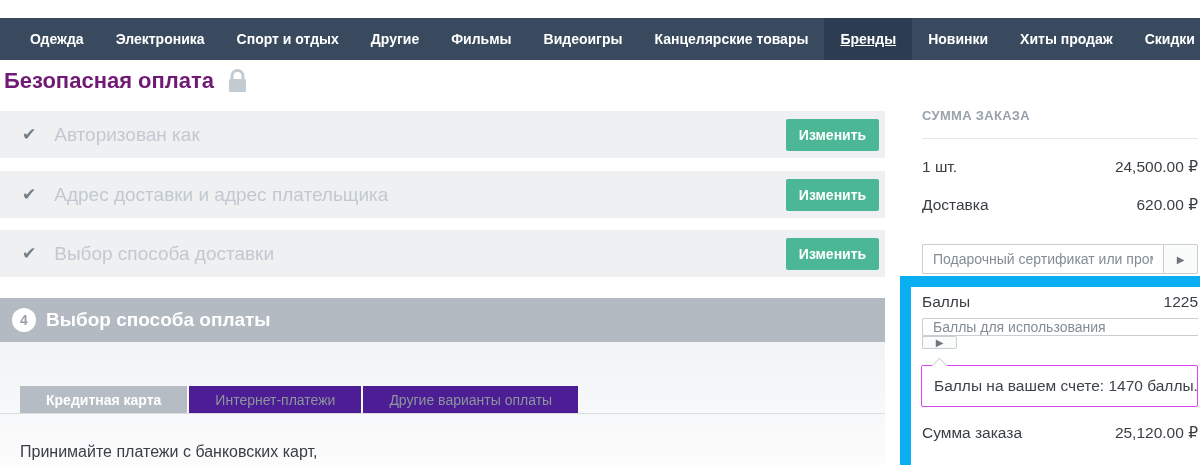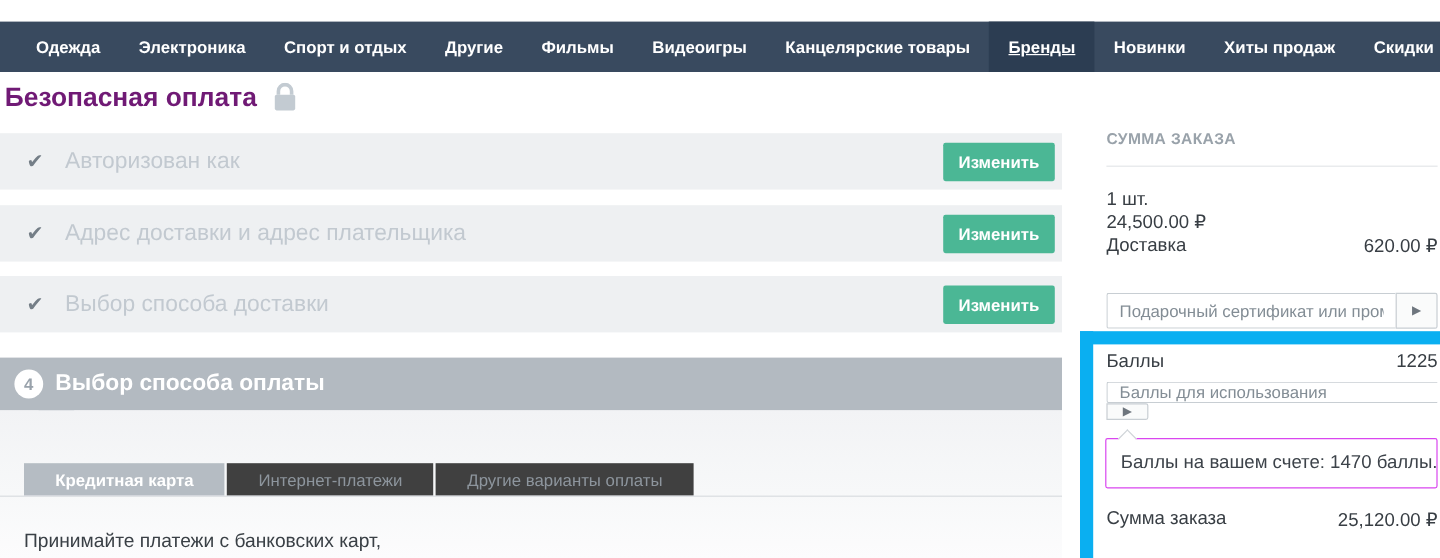--- a/index.html
+++ b/index.html
@@ -68,21 +68,21 @@
   
   .step-panel {
     position:absolute; top:342px; left:0; width:885px; height:123px;
     background:linear-gradient(#f2f3f5 0%, #f7f8f9 55%, #fcfcfd 100%);
   }
   .tabs {
     position:absolute; top:386px; left:20px; display:flex; gap:2px;
   }
   .tab {
     height:27px; display:flex; align-items:center; justify-content:center;
-    padding:0 26px; font-size:14px; background:#404040; color:#8d959d;
+    padding:0 26px; font-size:14px; background:#4c1d95; color:#8d959d;
     cursor:pointer; white-space:nowrap;
   }
   .tab.active { background:#b5bcc3; color:#ffffff; font-weight:600; }
   .tab-underline {
     position:absolute; top:413px; left:0; width:885px; height:0;
     border-top:1px solid #d9dce0;
   }
   .tab-content-text {
     position:absolute; top:443px; left:20px;
     font-size:16px; color:#3a4046;
@@ -93,21 +93,21 @@
   }
   .summary-divider {
     position:absolute; top:138px; left:922px; width:276px; height:0;
     border-top:1px solid #e4e7e9;
   }
   .summary-line {
     position:absolute; left:922px; width:276px;
     display:flex; justify-content:space-between;
     font-size:15.5px; color:#383e44;
   }
-  .summary-line.l1 { top:158px;flex-direction:column; }
+  .summary-line.l1 { top:158px; }
   .summary-line.l2 { top:196px; }
   .summary-line.total { top:424px; }
 
   .combo {
     position:absolute; left:922px; width:276px; height:30px; display:flex;
   }
   .combo.gift  { top:244px; }
   .combo.points{ top:318px;flex-direction:column; }
   .combo input {
     flex:1; min-width:0; height:30px; border:1px solid #c8ced3;

